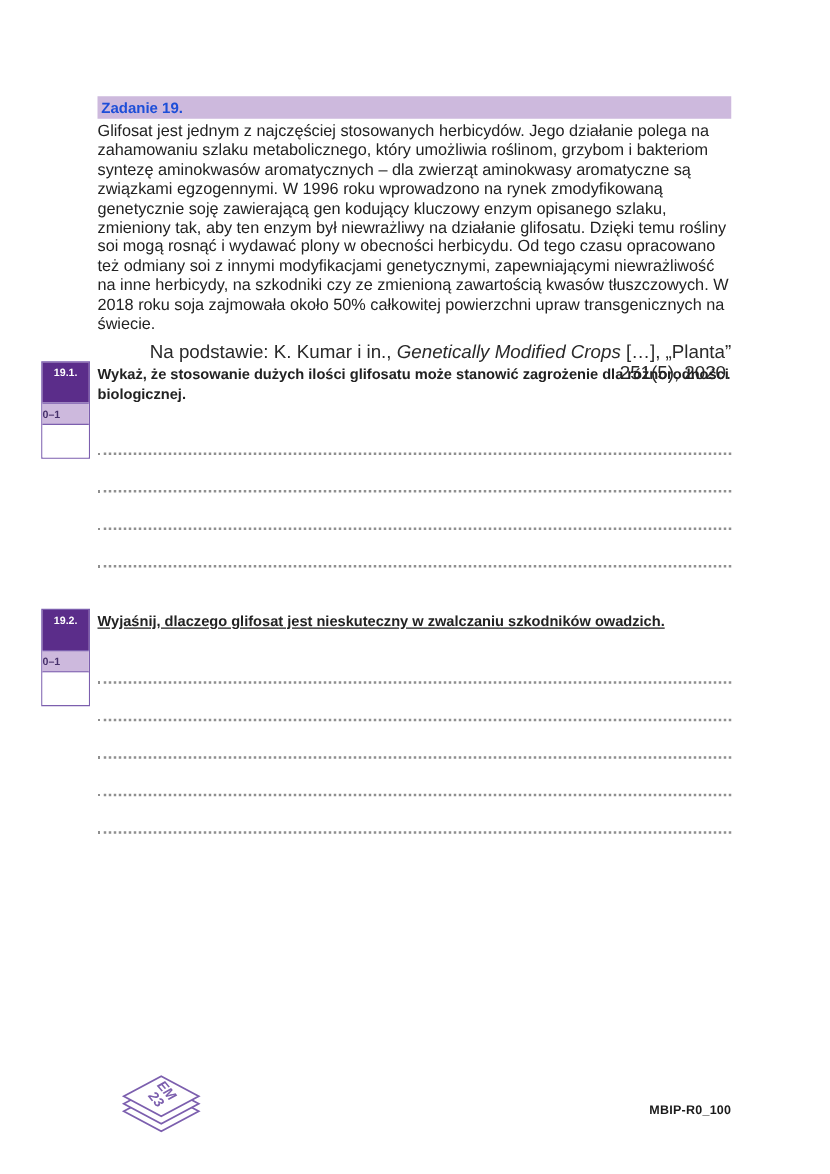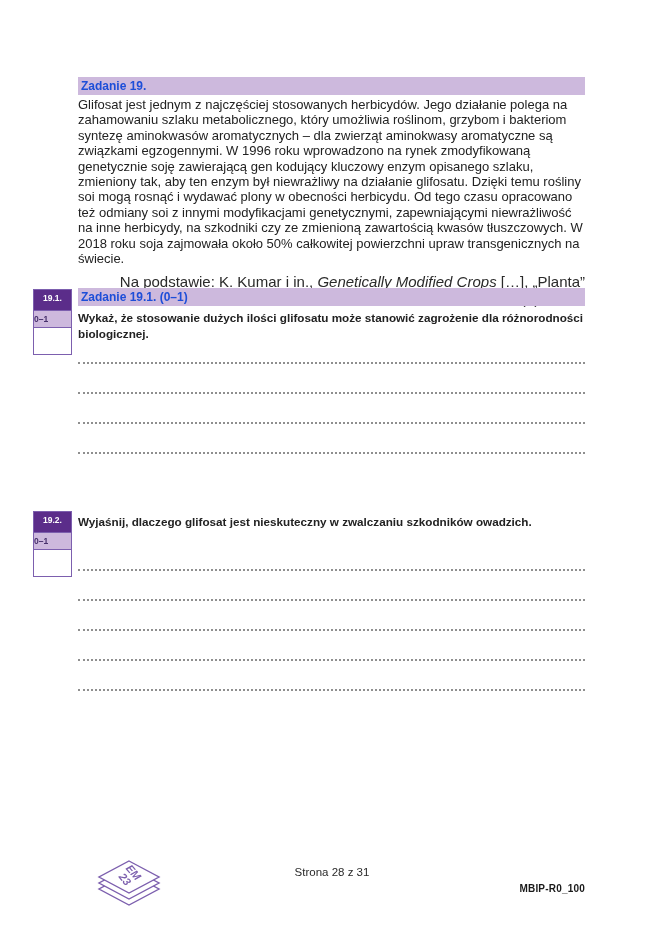--- a/index.html
+++ b/index.html
@@ -33,21 +33,21 @@
     margin-top:4px;font-size:11.7px;font-weight:bold;line-height:15.6px;
   }
   .task{position:absolute;left:78px;width:507px;}
   .score-box{
     position:absolute;left:-45px;top:1px;width:39px;
     border:1.5px solid var(--border-purple);box-sizing:border-box;
     background:#ffffff;
   }
   .score-box .cell-id{
     background:var(--dark-purple);color:#ffffff;font-size:8.5px;font-weight:bold;
-    text-align:center;height:20px;line-height:16px;
+    text-align:center;height:32px;line-height:16px;
   }
   .score-box .cell-pts{
     background:var(--band-purple);color:var(--pts-text);font-size:8.5px;font-weight:bold;
     height:16px;line-height:16px;
     border-top:1.5px solid var(--border-purple);
     border-bottom:1.5px solid var(--border-purple);
   }
   .score-box .cell-blank{height:26px;background:#ffffff;}
   .answers{position:absolute;left:0;right:0;}
   .dotted-line{
@@ -74,31 +74,30 @@
     <div class="para">Glifosat jest jednym z najczęściej stosowanych herbicydów. Jego działanie polega na zahamowaniu szlaku metabolicznego, który umożliwia roślinom, grzybom i bakteriom syntezę aminokwasów aromatycznych – dla zwierząt aminokwasy aromatyczne są związkami egzogennymi. W 1996 roku wprowadzono na rynek zmodyfikowaną genetycznie soję zawierającą gen kodujący kluczowy enzym opisanego szlaku, zmieniony tak, aby ten enzym był niewrażliwy na działanie glifosatu. Dzięki temu rośliny soi mogą rosnąć i wydawać plony w obecności herbicydu. Od tego czasu opracowano też odmiany soi z innymi modyfikacjami genetycznymi, zapewniającymi niewrażliwość na inne herbicydy, na szkodniki czy ze zmienioną zawartością kwasów tłuszczowych. W 2018 roku soja zajmowała około 50% całkowitej powierzchni upraw transgenicznych na świecie.</div>
     <div class="source"><span>Na podstawie: K. Kumar i in., </span><span class="it">Genetically Modified Crops</span><span> […], „Planta” 251(5), 2020.</span></div>
   </div>
 
   <div class="task" style="top:288px;height:175px;">
     <div class="score-box">
       <div class="cell-id">19.1.</div>
       <div class="cell-pts">0–1</div>
       <div class="cell-blank"></div>
     </div>
-    <div class="band">Zadanie 19.1. (0–1)</div>
     <div class="prompt">Wykaż, że stosowanie dużych ilości glifosatu może stanowić zagrożenie dla różnorodności biologicznej.</div>
     <div class="answers" style="top:46px;">
         <div class="dotted-line"></div>
         <div class="dotted-line"></div>
         <div class="dotted-line"></div>
         <div class="dotted-line"></div>
       </div>
   </div>
 
-  <div class="task" style="top:510px;height:185px;">
+  <div class="task" style="top:486px;height:185px;text-decoration:underline;">
     <div class="score-box">
       <div class="cell-id">19.2.</div>
       <div class="cell-pts">0–1</div>
       <div class="cell-blank"></div>
     </div>
     <div class="prompt">Wyjaśnij, dlaczego glifosat jest nieskuteczny w zwalczaniu szkodników owadzich.</div>
     <div class="answers" style="top:31px;">
         <div class="dotted-line"></div>
         <div class="dotted-line"></div>
         <div class="dotted-line"></div>
@@ -109,16 +108,15 @@
 
   <svg class="logo" viewBox="0 0 66 48" aria-hidden="true">
     <path d="M33 13 L63 29 L33 45 L3 29 Z" fill="#ffffff" stroke="#7c5fae" stroke-width="1.4"></path>
     <path d="M33 7 L63 23 L33 39 L3 23 Z" fill="#ffffff" stroke="#7c5fae" stroke-width="1.4"></path>
     <path d="M33 1 L63 17 L33 33 L3 17 Z" fill="#ffffff" stroke="#7c5fae" stroke-width="1.4"></path>
     <g transform="rotate(50 33 16)" fill="#7c5fae" font-family="Liberation Sans, sans-serif" font-size="11" font-weight="bold" font-style="italic" text-anchor="middle">
       <text x="33" y="14">EM</text>
       <text x="33" y="25">23</text>
     </g>
   </svg>
-  <div class="footer-page">Strona 28 z 31</div>
   <div class="footer-code">MBIP-R0_100</div>
 
 </div>
 
 </body></html>

